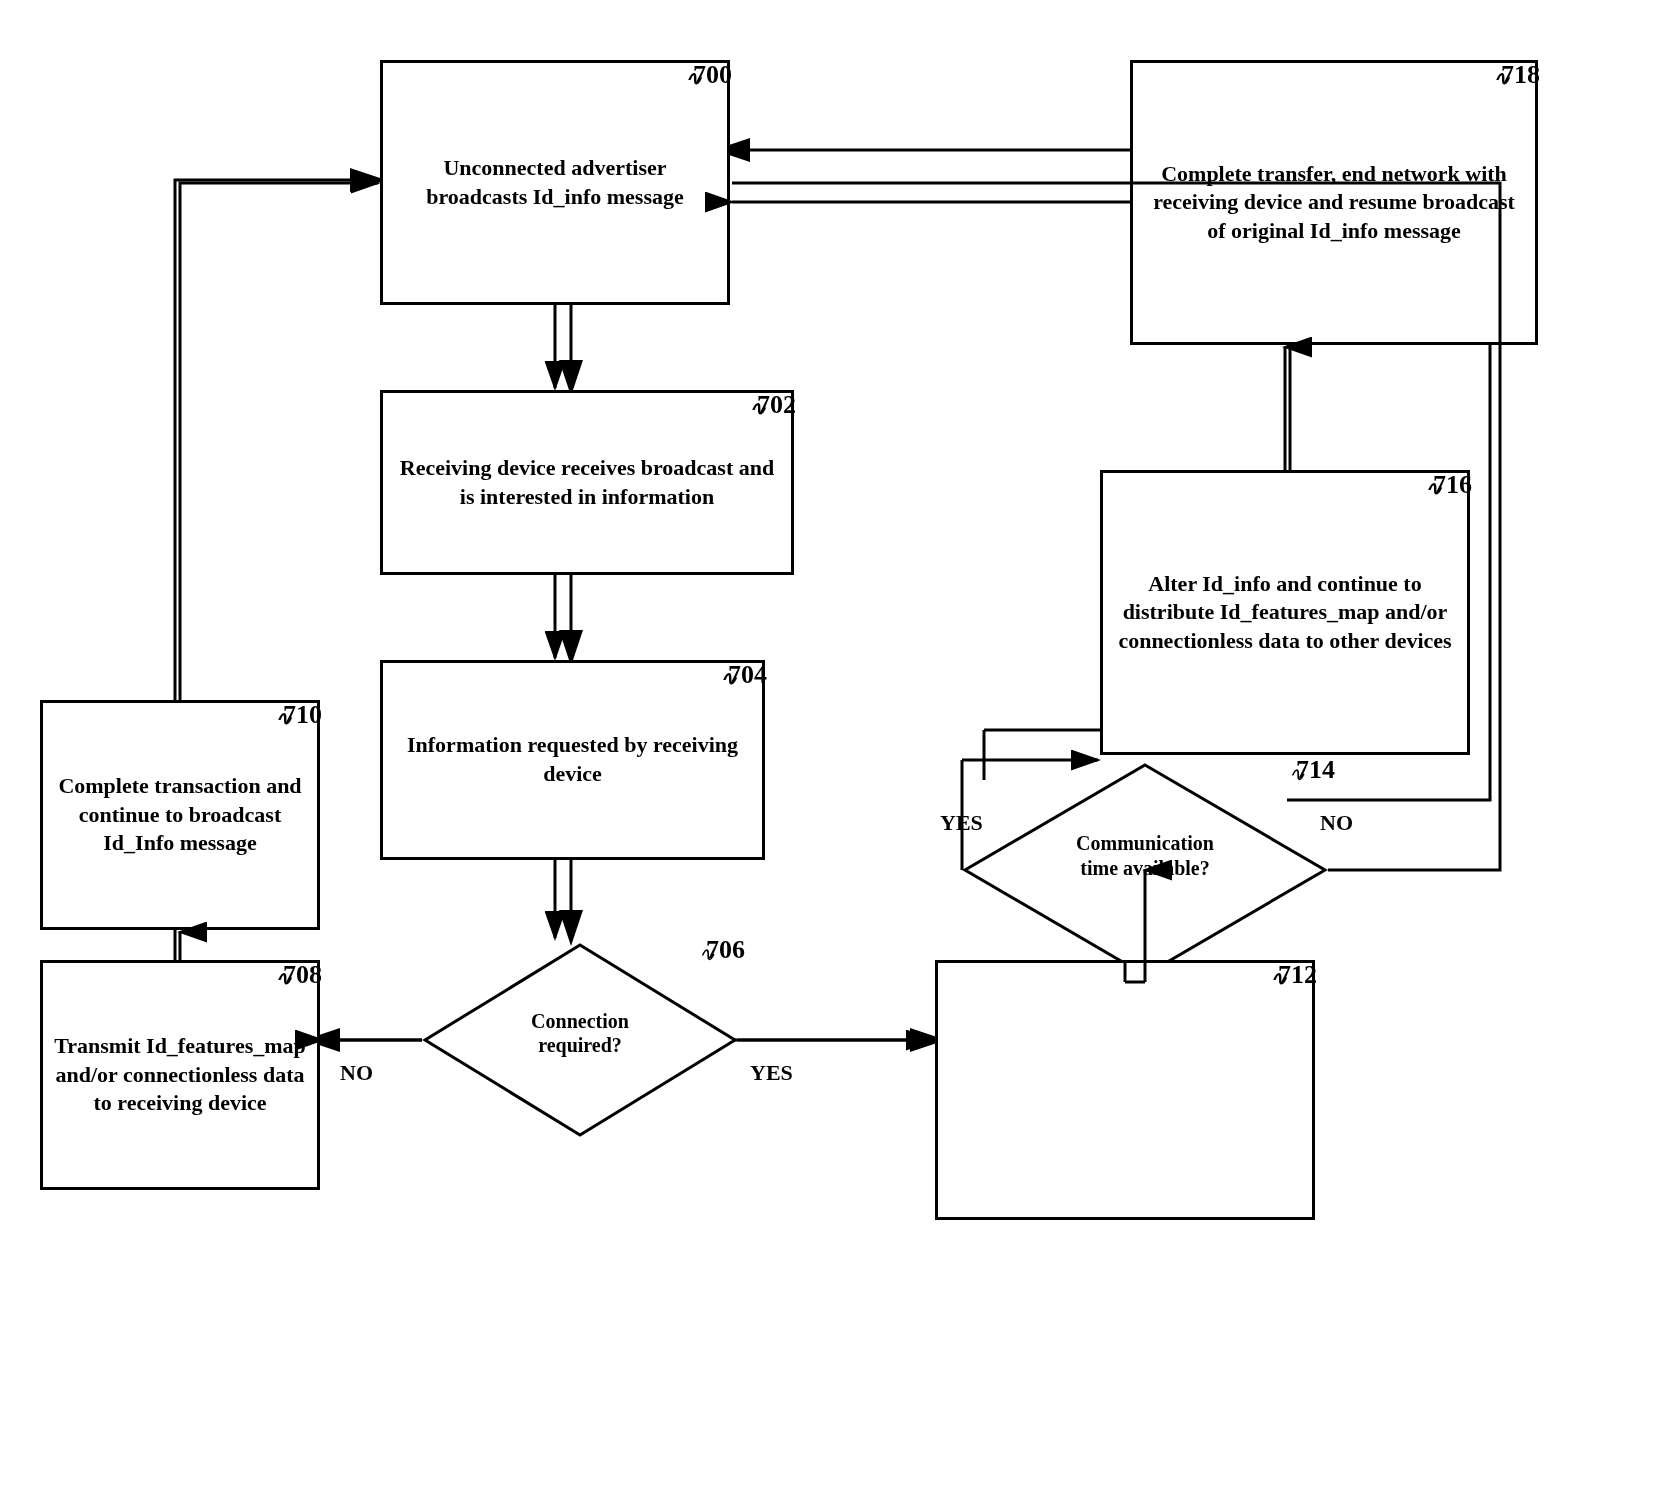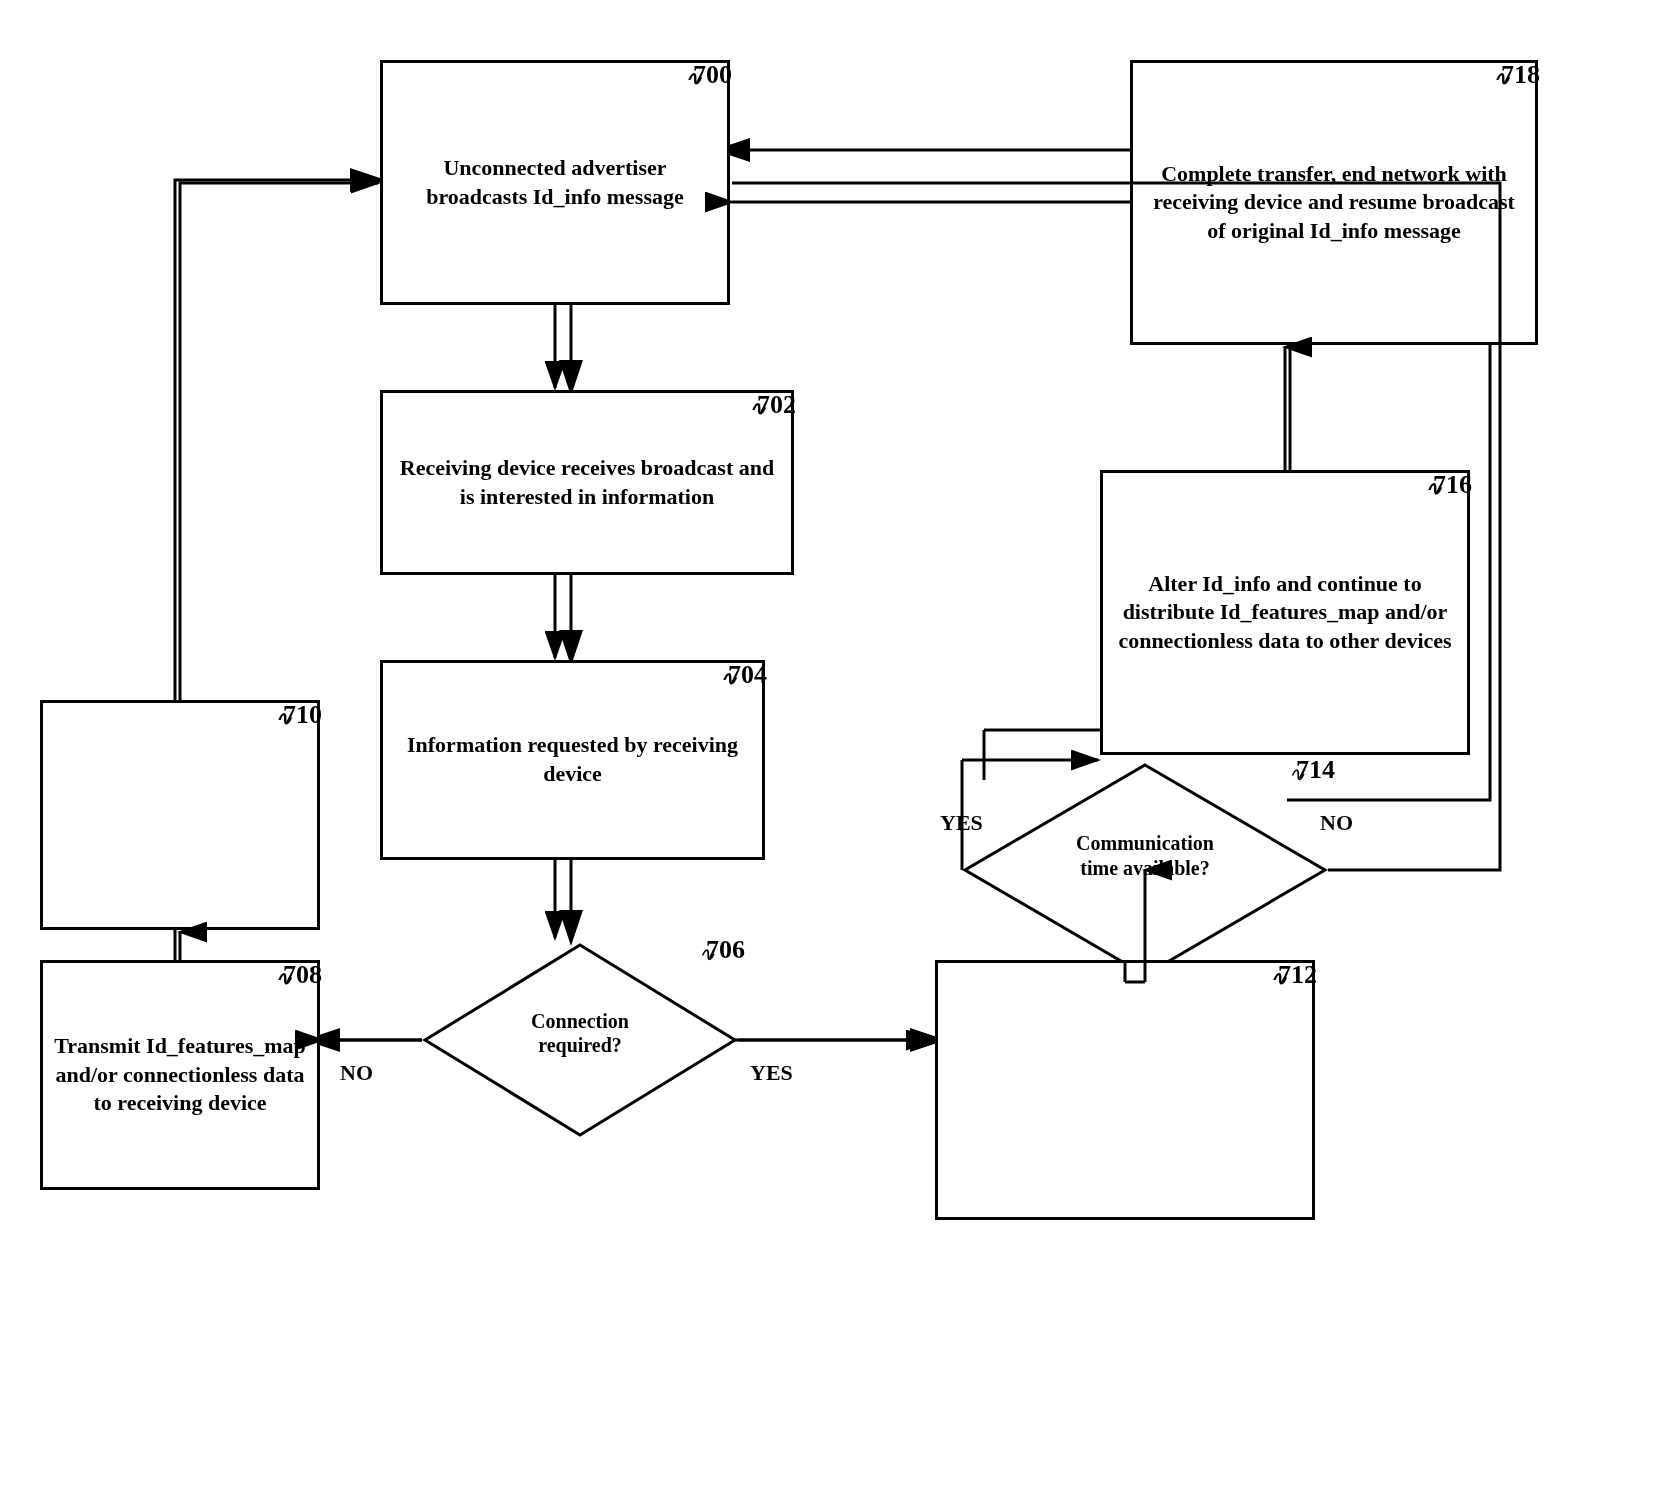--- a/index.html
+++ b/index.html
@@ -166,20 +166,21 @@
 
   <div class="box" style="left:40px; top:960px; width:280px; height:230px;">
     <span class="label-tag" style="top:-5px; right:-5px;">708</span>
     <span style="position:absolute; top:2px; right:25px; font-size:20px; font-style:italic;">∿</span>
     <span>Transmit Id_features_map and/or connectionless data to receiving device</span>
   </div>
 
   <div class="box" style="left:40px; top:700px; width:280px; height:230px;">
     <span class="label-tag" style="top:-5px; right:-5px;">710</span>
     <span style="position:absolute; top:2px; right:25px; font-size:20px; font-style:italic;">∿</span>
+    <span>Complete transaction and continue to broadcast Id_Info message</span>
   </div>
 
   <div class="box" style="left:935px; top:960px; width:380px; height:260px;">
     <span class="label-tag" style="top:-5px; right:-5px;">712</span>
     <span style="position:absolute; top:2px; right:25px; font-size:20px; font-style:italic;">∿</span>
   </div>
 
   <div class="flow-label" style="left:750px; top:1060px;">YES</div>
   <div class="flow-label" style="left:340px; top:1060px;">NO</div>
 

